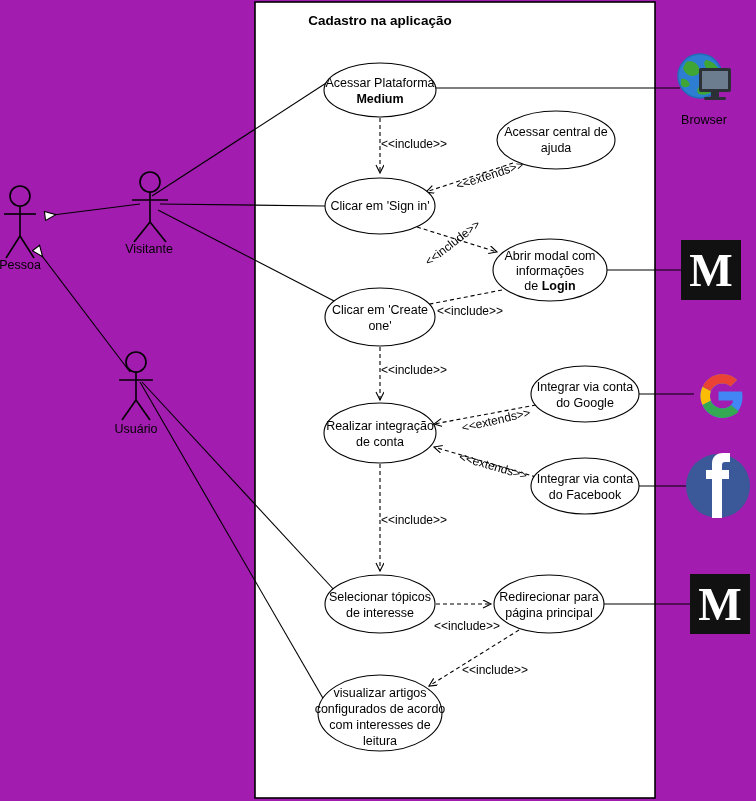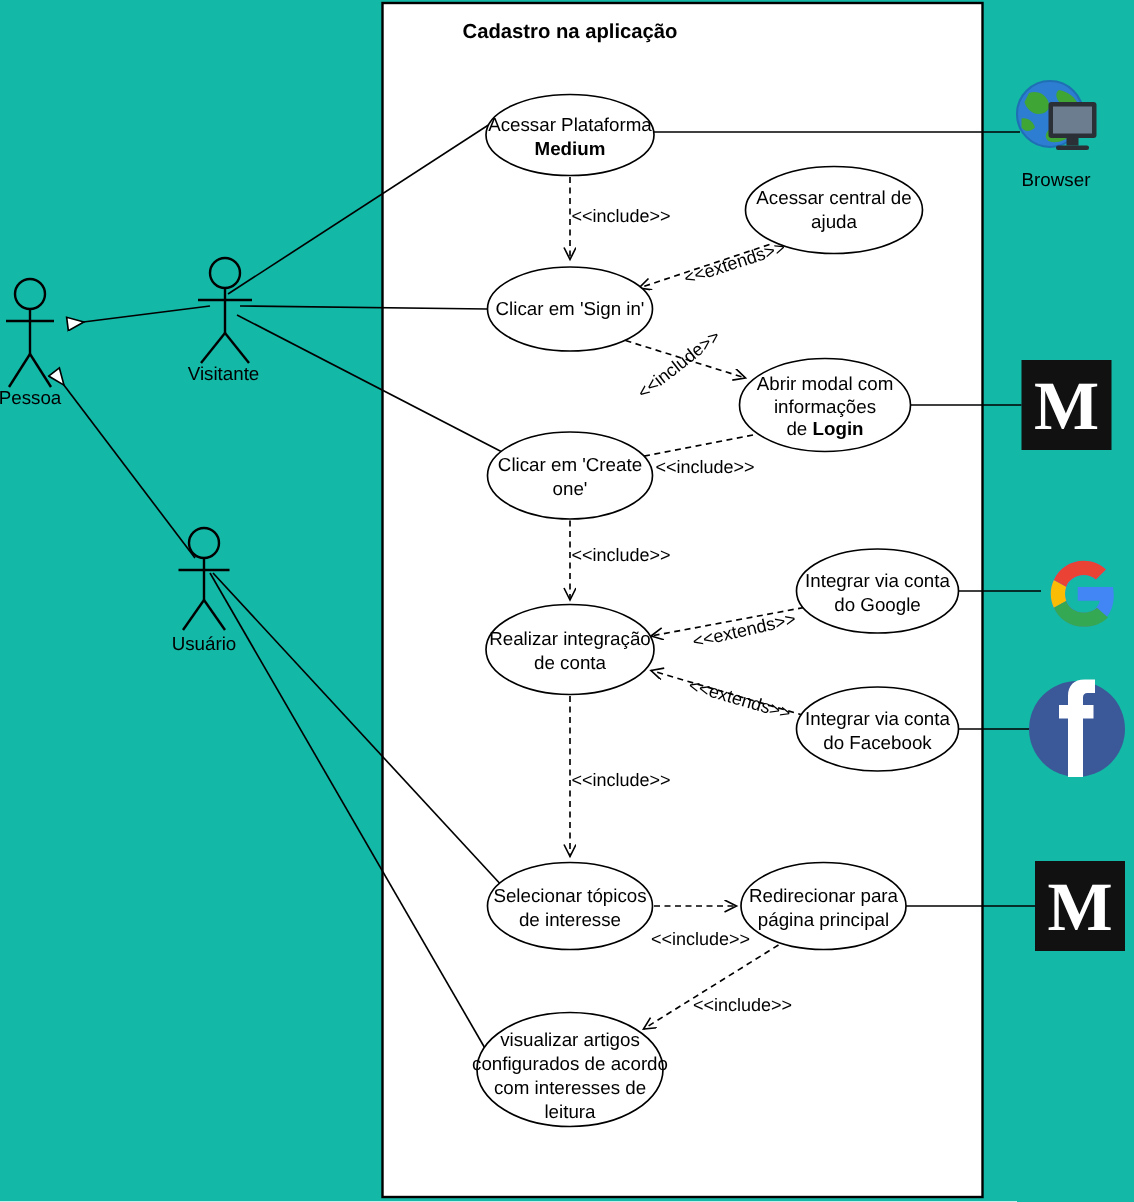--- a/index.html
+++ b/index.html
@@ -7,21 +7,21 @@
     padding: 0;
     background: #ffffff;
   }
   body {
     font-family: "Liberation Sans", sans-serif;
   }
   #canvas {
     position: relative;
     width: 756px;
     height: 801px;
-    background: #14b8a6;
+    background: #a21caf;
     overflow: hidden;
   }
   svg.diagram {
     position: absolute;
     top: 0;
     left: 0;
     width: 756px;
     height: 801px;
   }
   .uc-text {

